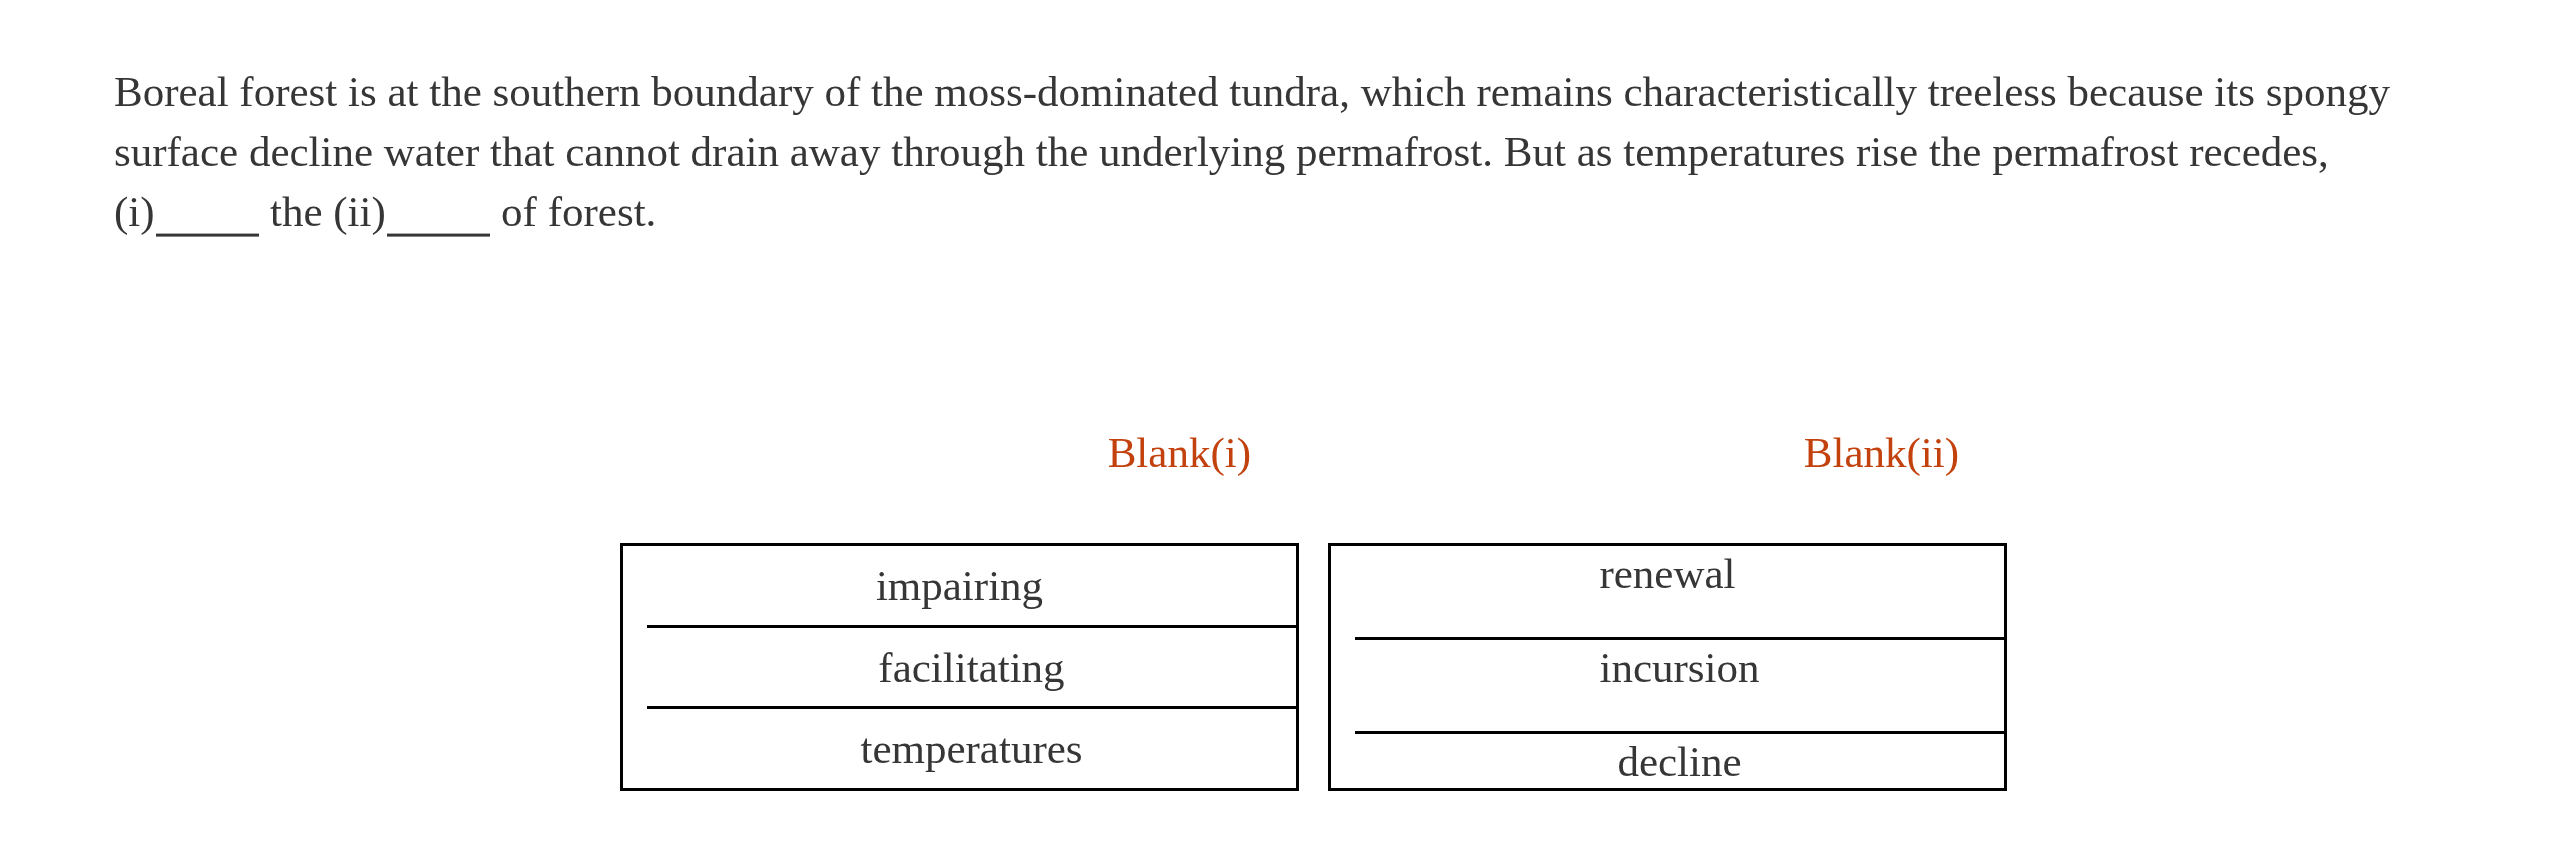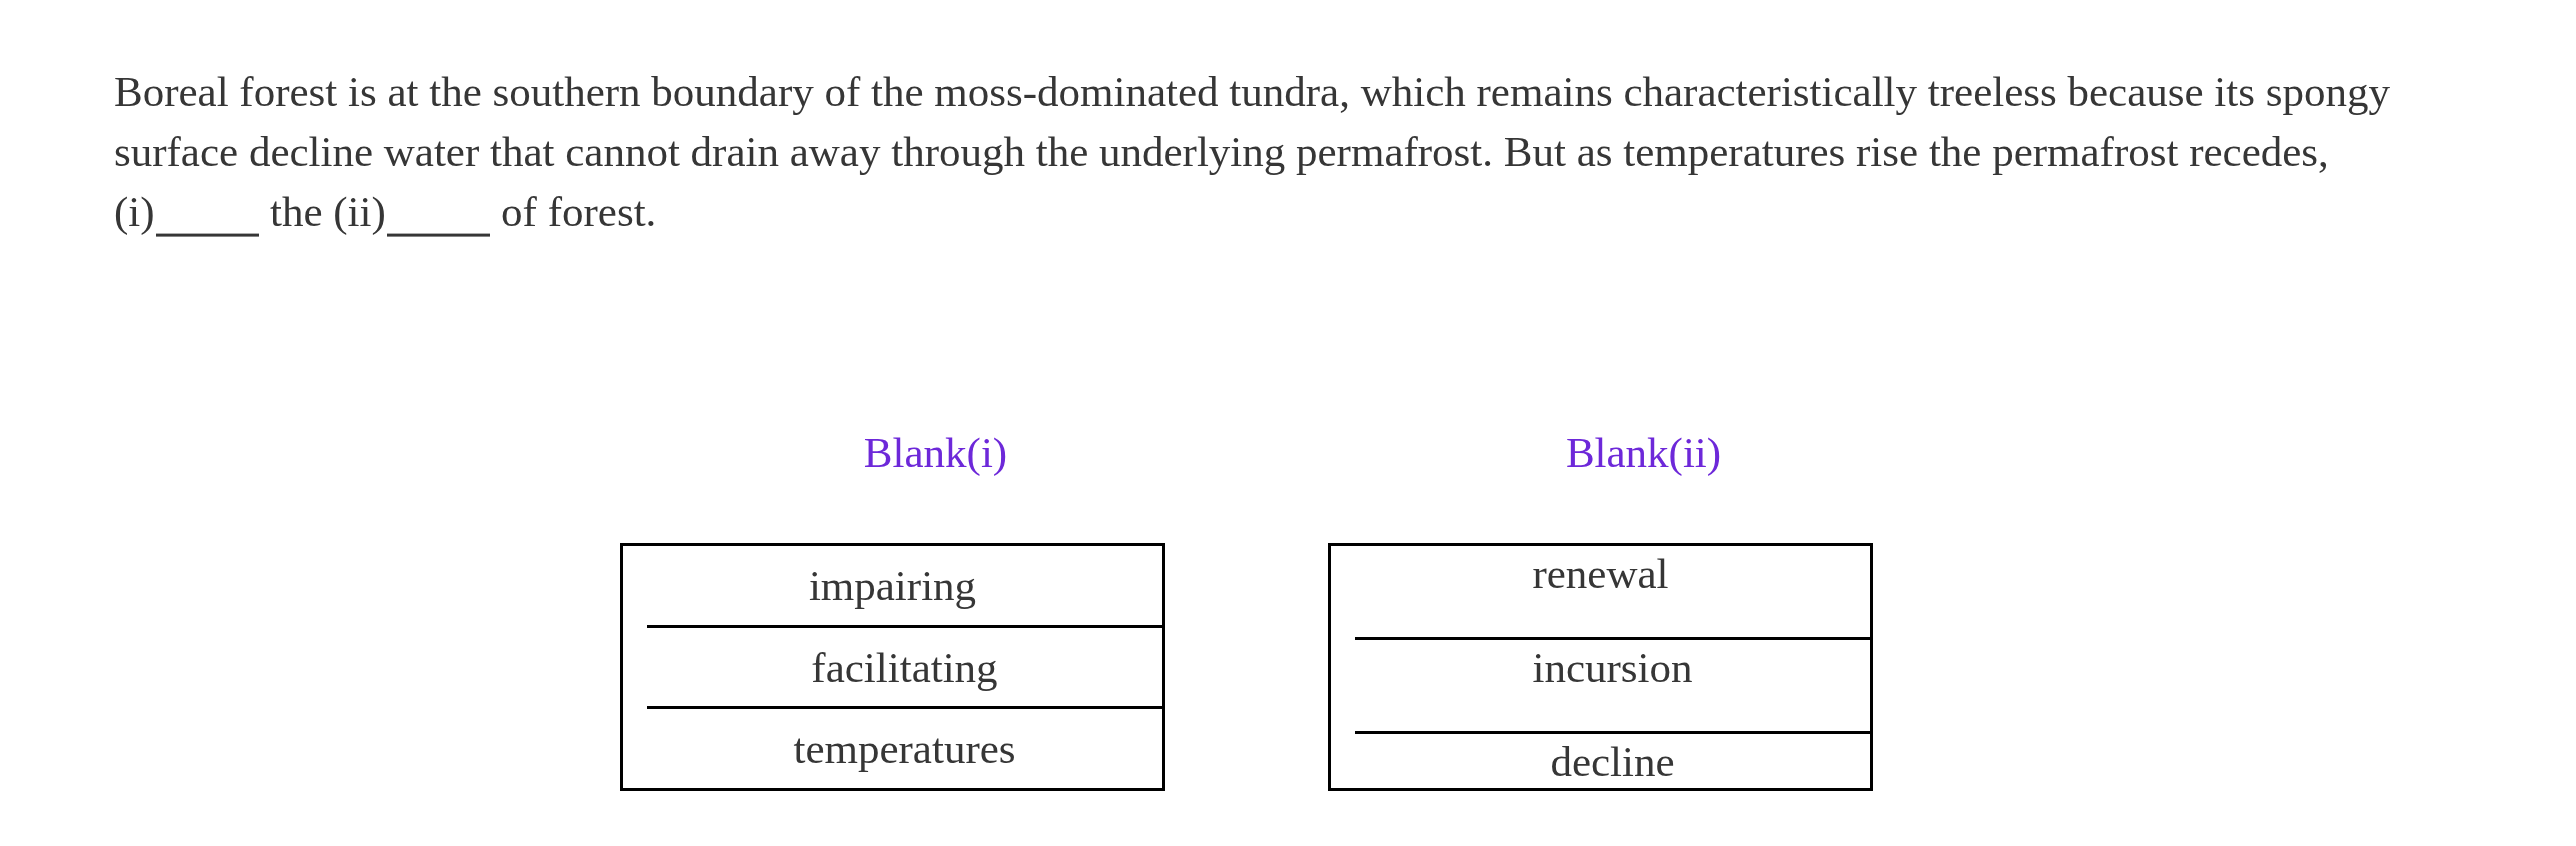--- a/index.html
+++ b/index.html
@@ -36,33 +36,33 @@
     border-bottom: 3.3px solid #363636;
     transform: translateY(10.6px);
     margin-left: 1.6px;
   }
 
   
   .col-header {
     position: absolute;
     top: 423px;
     width: 631px;
-    text-align: center;
+    text-align: right;
     font-size: 43px;
     line-height: 60px;
-    color: #6d28d9;
+    color: #c2410c;
   }
   .col-header.first  { left: 620px; }
   .col-header.second { left: 1328px; }
 
   
   .options-table {
     position: absolute;
     top: 543px;
-    width: 545px;
+    width: 679px;
     height: 248px;
     box-sizing: border-box;
     border: 3.3px solid #000000;
     background: #ffffff;
     display: flex;
     flex-direction: column;
   }
   .options-table.first  { left: 620px; }
   .options-table.second { left: 1328px; gap: 37px; }
 

